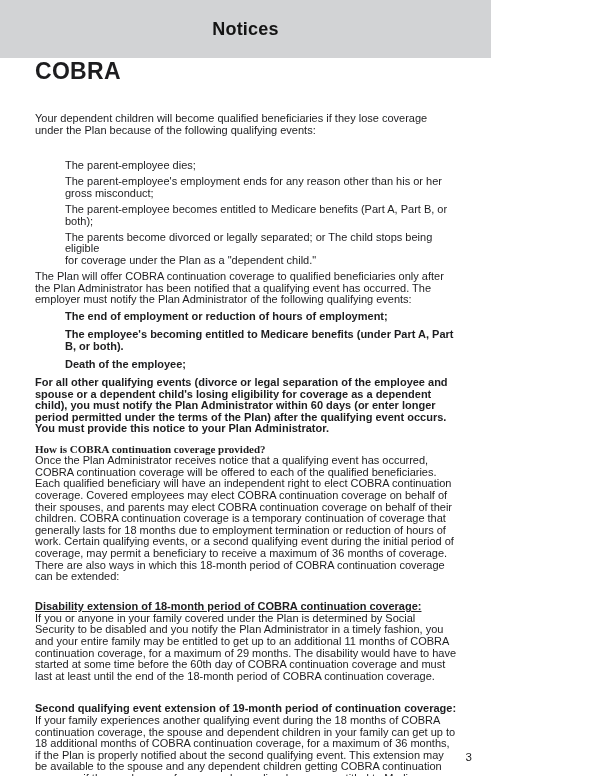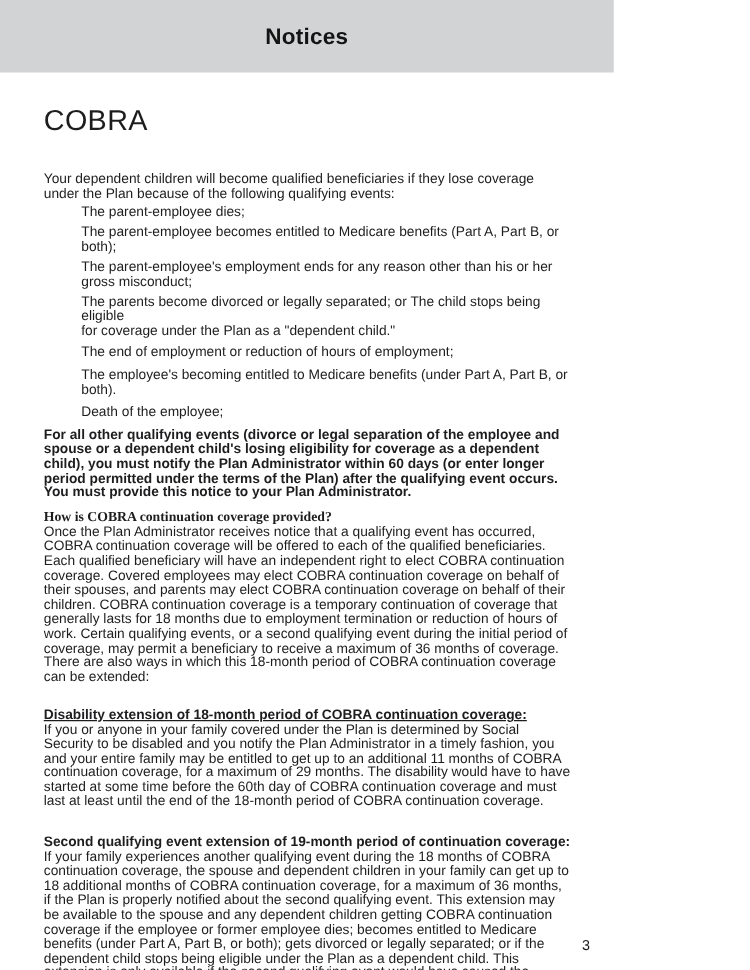--- a/index.html
+++ b/index.html
@@ -22,39 +22,39 @@
     font-size: 18px; font-weight: bold; color: #141414;
     letter-spacing: 0.2px;
   }
 
   .content {
     padding: 0 33px 0 35px;
     overflow: hidden; 
   }
 
   .doc-title {
-    font-size: 23px; font-weight: 400; color: #1d1d1f;
-    margin-top: 25px; line-height: 26px; letter-spacing: 0.3px;
+    font-size: 23px; font-weight: 700; color: #1d1d1f;
+    line-height: 26px; letter-spacing: 0.3px;
   }
 
   p, h2, li {
     font-size: 11px; line-height: 11.6px; color: #1d1d1f;
   }
   h2 { font-weight: bold; }
 
   .intro-text { margin-top: 29px; }
 
   ul.plain {
     list-style: none;
-    margin-top: 4px;
+    margin-top: 24px;
     padding-left: 30px;
   }
   ul.plain li { margin-bottom: 4.5px; }
   ul.plain.spread { margin-top: 5.5px; }
-  ul.plain.spread li { margin-bottom: 6.5px; }
+  ul.plain.spread li { margin-bottom: 6.5px; font-weight: bold; }
   li.two-line { white-space: pre-line; }
 
   .h-available { margin-top: 1px; }
   .notice-para { font-weight: bold; margin-top: 3px; }
   .h-provided { margin-top: 8.5px; font-family: Liberation Serif, serif; }
   .h-disability { margin-top: 18.5px; text-decoration: underline; }
   .h-second { margin-top: 21px; }
 
   .page-number {
     position: absolute;
@@ -72,26 +72,27 @@
   </div>
 
   <div class="content">
 
     <h1 class="doc-title">COBRA</h1>
 
     <p class="intro-text">Your dependent children will become qualified beneficiaries if they lose coverage under the Plan because of the following qualifying events:</p>
 
     <ul class="plain">
       <li>The parent-employee dies;</li>
+      <li>The parent-employee's employment ends for any reason other than his or her gross misconduct;</li>
       <li>The parent-employee becomes entitled to Medicare benefits (Part A, Part B, or both);</li>
-      <li>The parent-employee's employment ends for any reason other than his or her gross misconduct;</li>
       <li class="two-line">The parents become divorced or legally separated; or The child stops being eligible
 for coverage under the Plan as a "dependent child."</li>
     </ul>
 
+    <p>The Plan will offer COBRA continuation coverage to qualified beneficiaries only after the Plan Administrator has been notified that a qualifying event has occurred. The employer must notify the Plan Administrator of the following qualifying events:</p>
 
     <ul class="plain spread">
       <li>The end of employment or reduction of hours of employment;</li>
       <li>The employee's becoming entitled to Medicare benefits (under Part A, Part B, or both).</li>
       <li>Death of the employee;</li>
     </ul>
 
     <p class="notice-para">For all other qualifying events (divorce or legal separation of the employee and spouse or a dependent child's losing eligibility for coverage as a dependent child), you must notify the Plan Administrator within 60 days (or enter longer period permitted under the terms of the Plan) after the qualifying event occurs. You must provide this notice to your Plan Administrator.</p>
 
     <h2 class="h-provided">How is COBRA continuation coverage provided?</h2>

